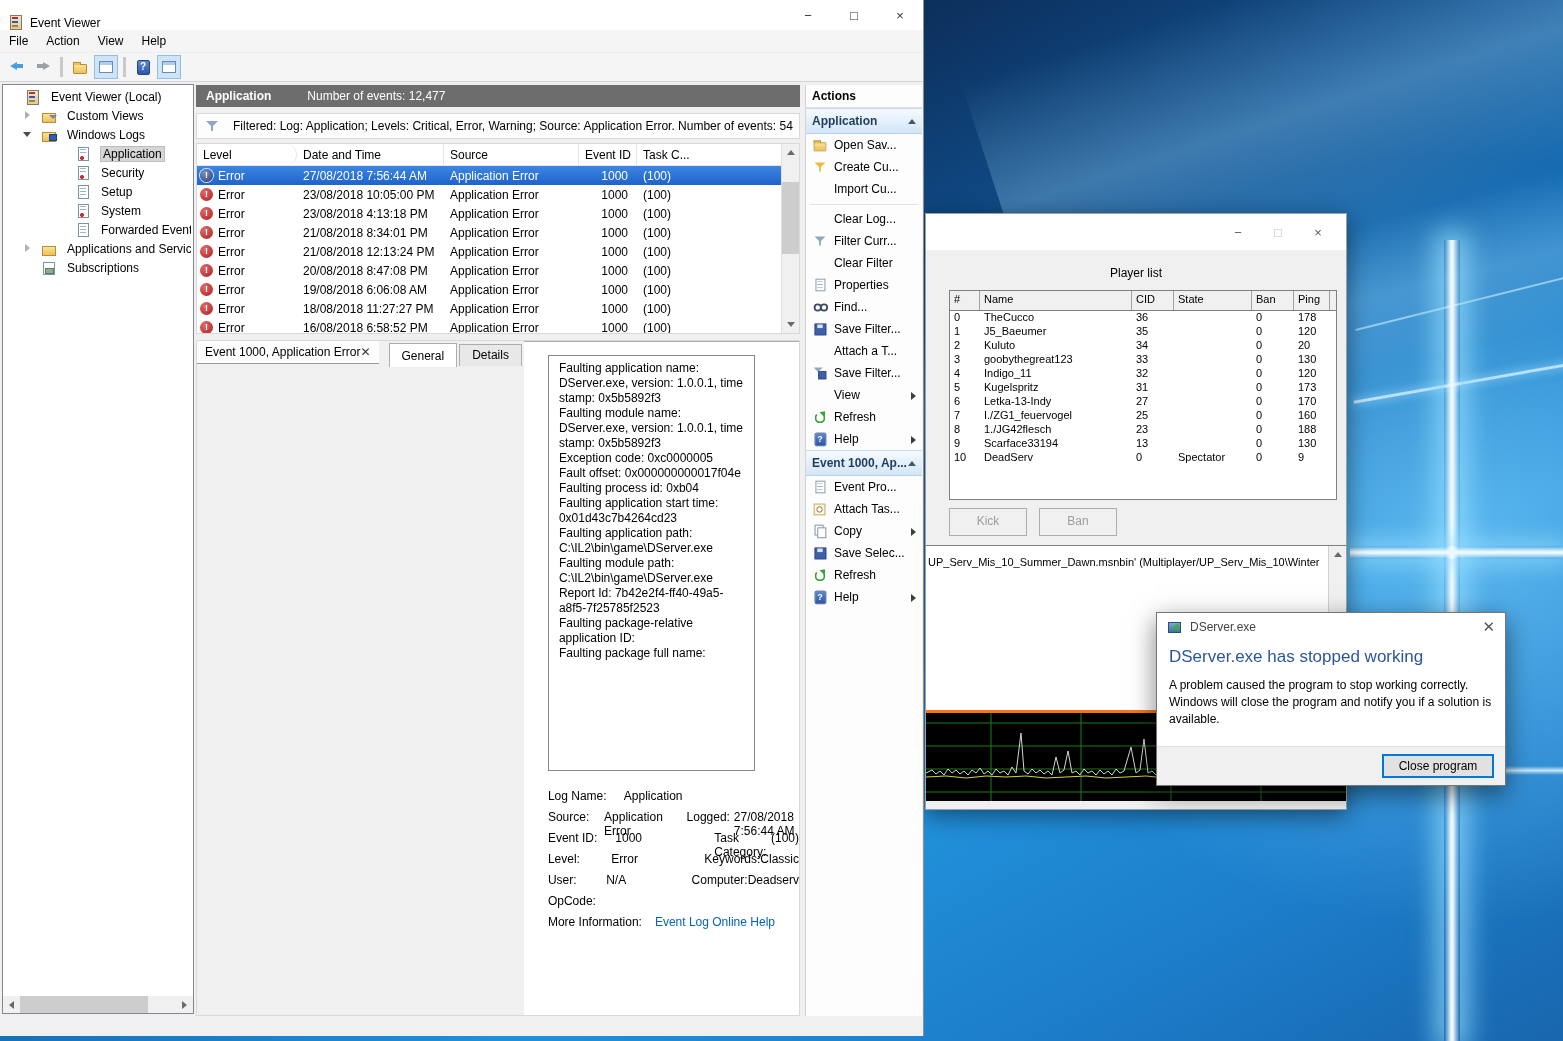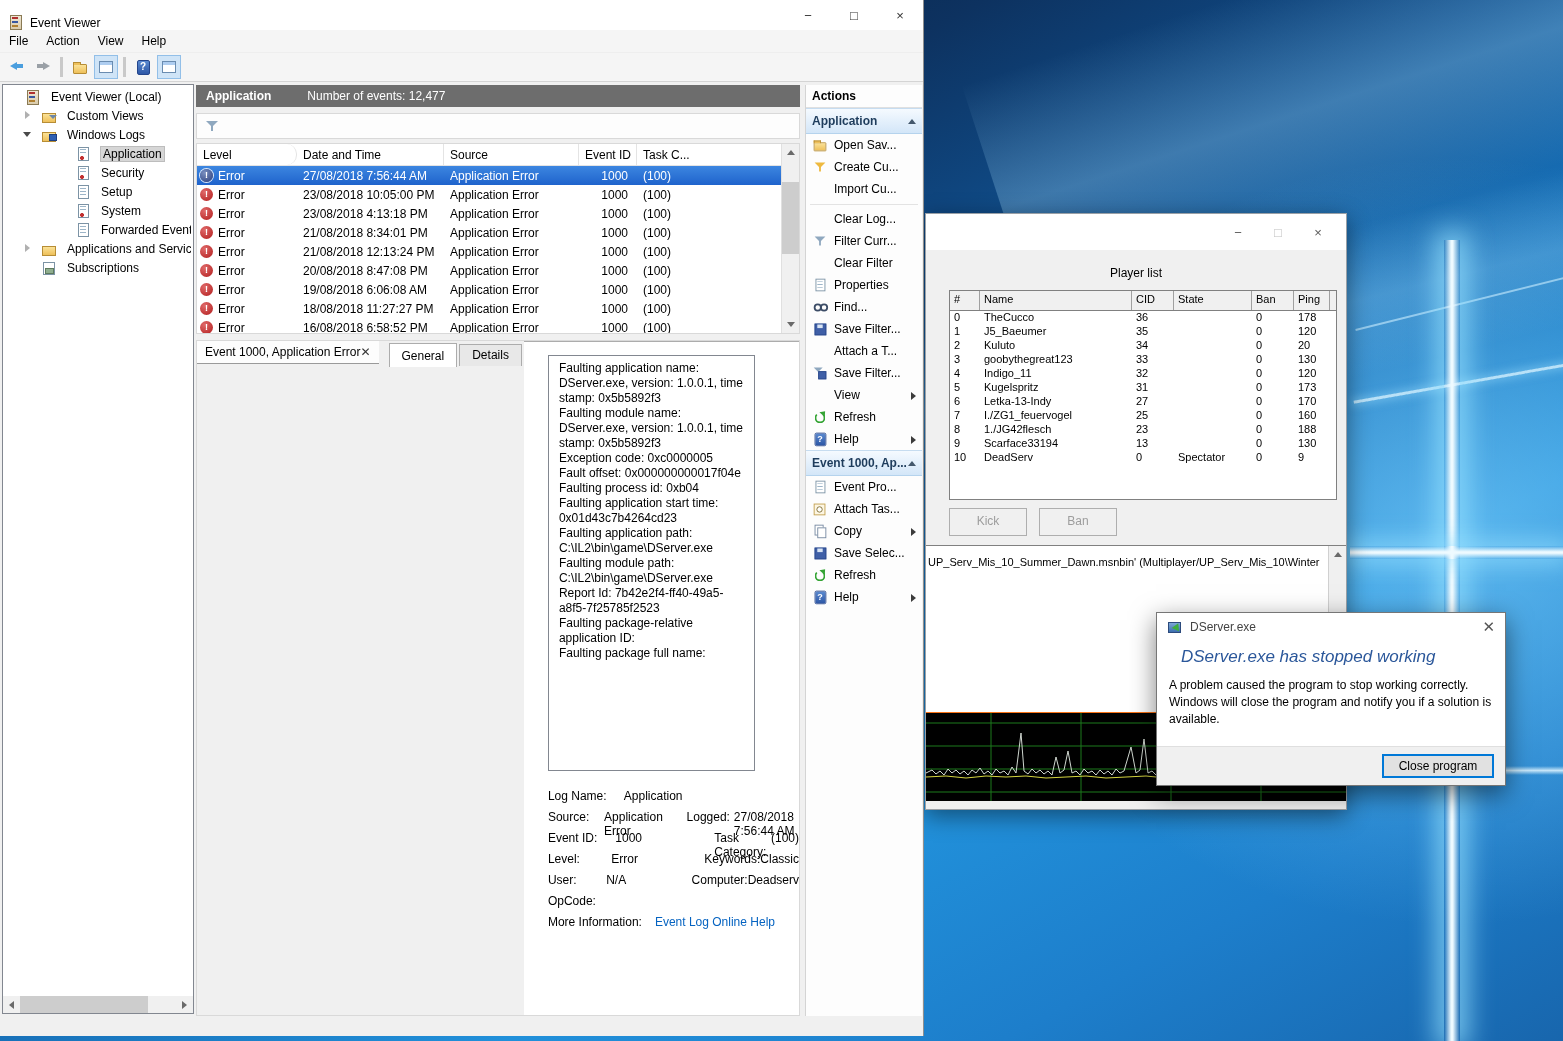--- a/index.html
+++ b/index.html
@@ -162,30 +162,30 @@
   .pl-table{position:absolute;left:23px;top:76px;width:386px;border:1px solid #808080;background:#fff;}
   .pl-head{display:flex;height:19px;background:#f0f0f0;border-bottom:1px solid #808080;font-size:11px;}
   .pl-head span{border-right:1px solid #a0a0a0;padding:2px 0 0 4px;box-sizing:border-box;}
   .pl-row{display:flex;height:14px;font-size:11px;}
   .pl-row span{padding-left:4px;box-sizing:border-box;overflow:hidden;white-space:nowrap;}
   .pc0{width:30px;}.pc1{width:152px;}.pc2{width:42px;}.pc3{width:78px;}.pc4{width:42px;}.pc5{width:36px;}
   .pl-body{height:188px;overflow:hidden;}
   .ds-btn{position:absolute;width:76px;height:26px;background:#f0f0f0;border:1px solid #aeaeae;color:#9d9d9d;text-align:center;line-height:24px;font-size:12px;}
   .btn-kick{left:23px;top:294px;}
   .btn-ban{left:113px;top:294px;}
-  .ds-log{position:absolute;left:0;top:331px;width:420px;height:168px;background:#fff;border-top:1px solid #808080;border-bottom:1px solid #f97316;box-sizing:border-box;}
+  .ds-log{position:absolute;left:0;top:331px;width:420px;height:168px;background:#fff;border-top:1px solid #808080;border-bottom:3px solid #f97316;box-sizing:border-box;}
   .ds-log .logtext{padding:10px 2px 0 2px;font-size:11px;white-space:nowrap;overflow:hidden;display:block;width:396px;}
   .ds-vscroll{position:absolute;right:0;top:0;bottom:0;width:17px;background:#f0f0f0;border-left:1px solid #d0d0d0;}
   .ds-graph{position:absolute;left:0;top:499px;width:420px;height:88px;background:#000;}
   
   .crash{position:absolute;left:1156px;top:612px;width:350px;height:174px;background:#fff;border:1px solid #767676;box-shadow:0 8px 24px rgba(0,0,0,.5);box-sizing:border-box;}
   .crash-titlebar{height:28px;display:flex;align-items:center;padding:0 10px;}
   .crash-title{margin-left:7px;color:#444;}
   .crash-close{margin-left:auto;color:#555;font-size:15px;}
-  .crash-heading{margin:6px 24px 0;font-size:17px;color:#2b579a;font-style:italic;}
+  .crash-heading{margin:6px 12px 0;font-size:17px;color:#2b579a;}
   .crash-body{margin:10px 12px 0;line-height:1.42;width:324px;}
   .crash-footer{position:absolute;left:0;right:0;bottom:0;height:38px;background:#f0f0f0;border-top:1px solid #dfdfdf;}
   .crash-btn{position:absolute;right:11px;top:7px;width:112px;height:24px;background:#e1e1e1;border:2px solid #0078d7;text-align:center;line-height:21px;box-sizing:border-box;}
 </style>
 </head>
 <body>
 
 <div class="stage">
 
   <div class="desktop">
@@ -485,20 +485,21 @@
         </div>
       </div>
 
       <div class="center-panel">
         <div class="list-header">
           <span class="hd-title">Application</span>
           <span>Number of events: 12,477</span>
         </div>
         <div class="filter-bar">
           <span class="ic-filterflag"></span>
+          <span class="txt">Filtered: Log: Application; Levels: Critical, Error, Warning; Source: Application Error. Number of events: 54</span>
         </div>
         <div class="events-table">
           <div class="cols-header">
             <span class="col-h c-level">Level</span>
             <span class="col-h c-date">Date and Time</span>
             <span class="col-h c-source">Source</span>
             <span class="col-h c-eid">Event ID</span>
             <span class="col-h c-task">Task C...</span>
           </div>
           <div class="ev-rows">

